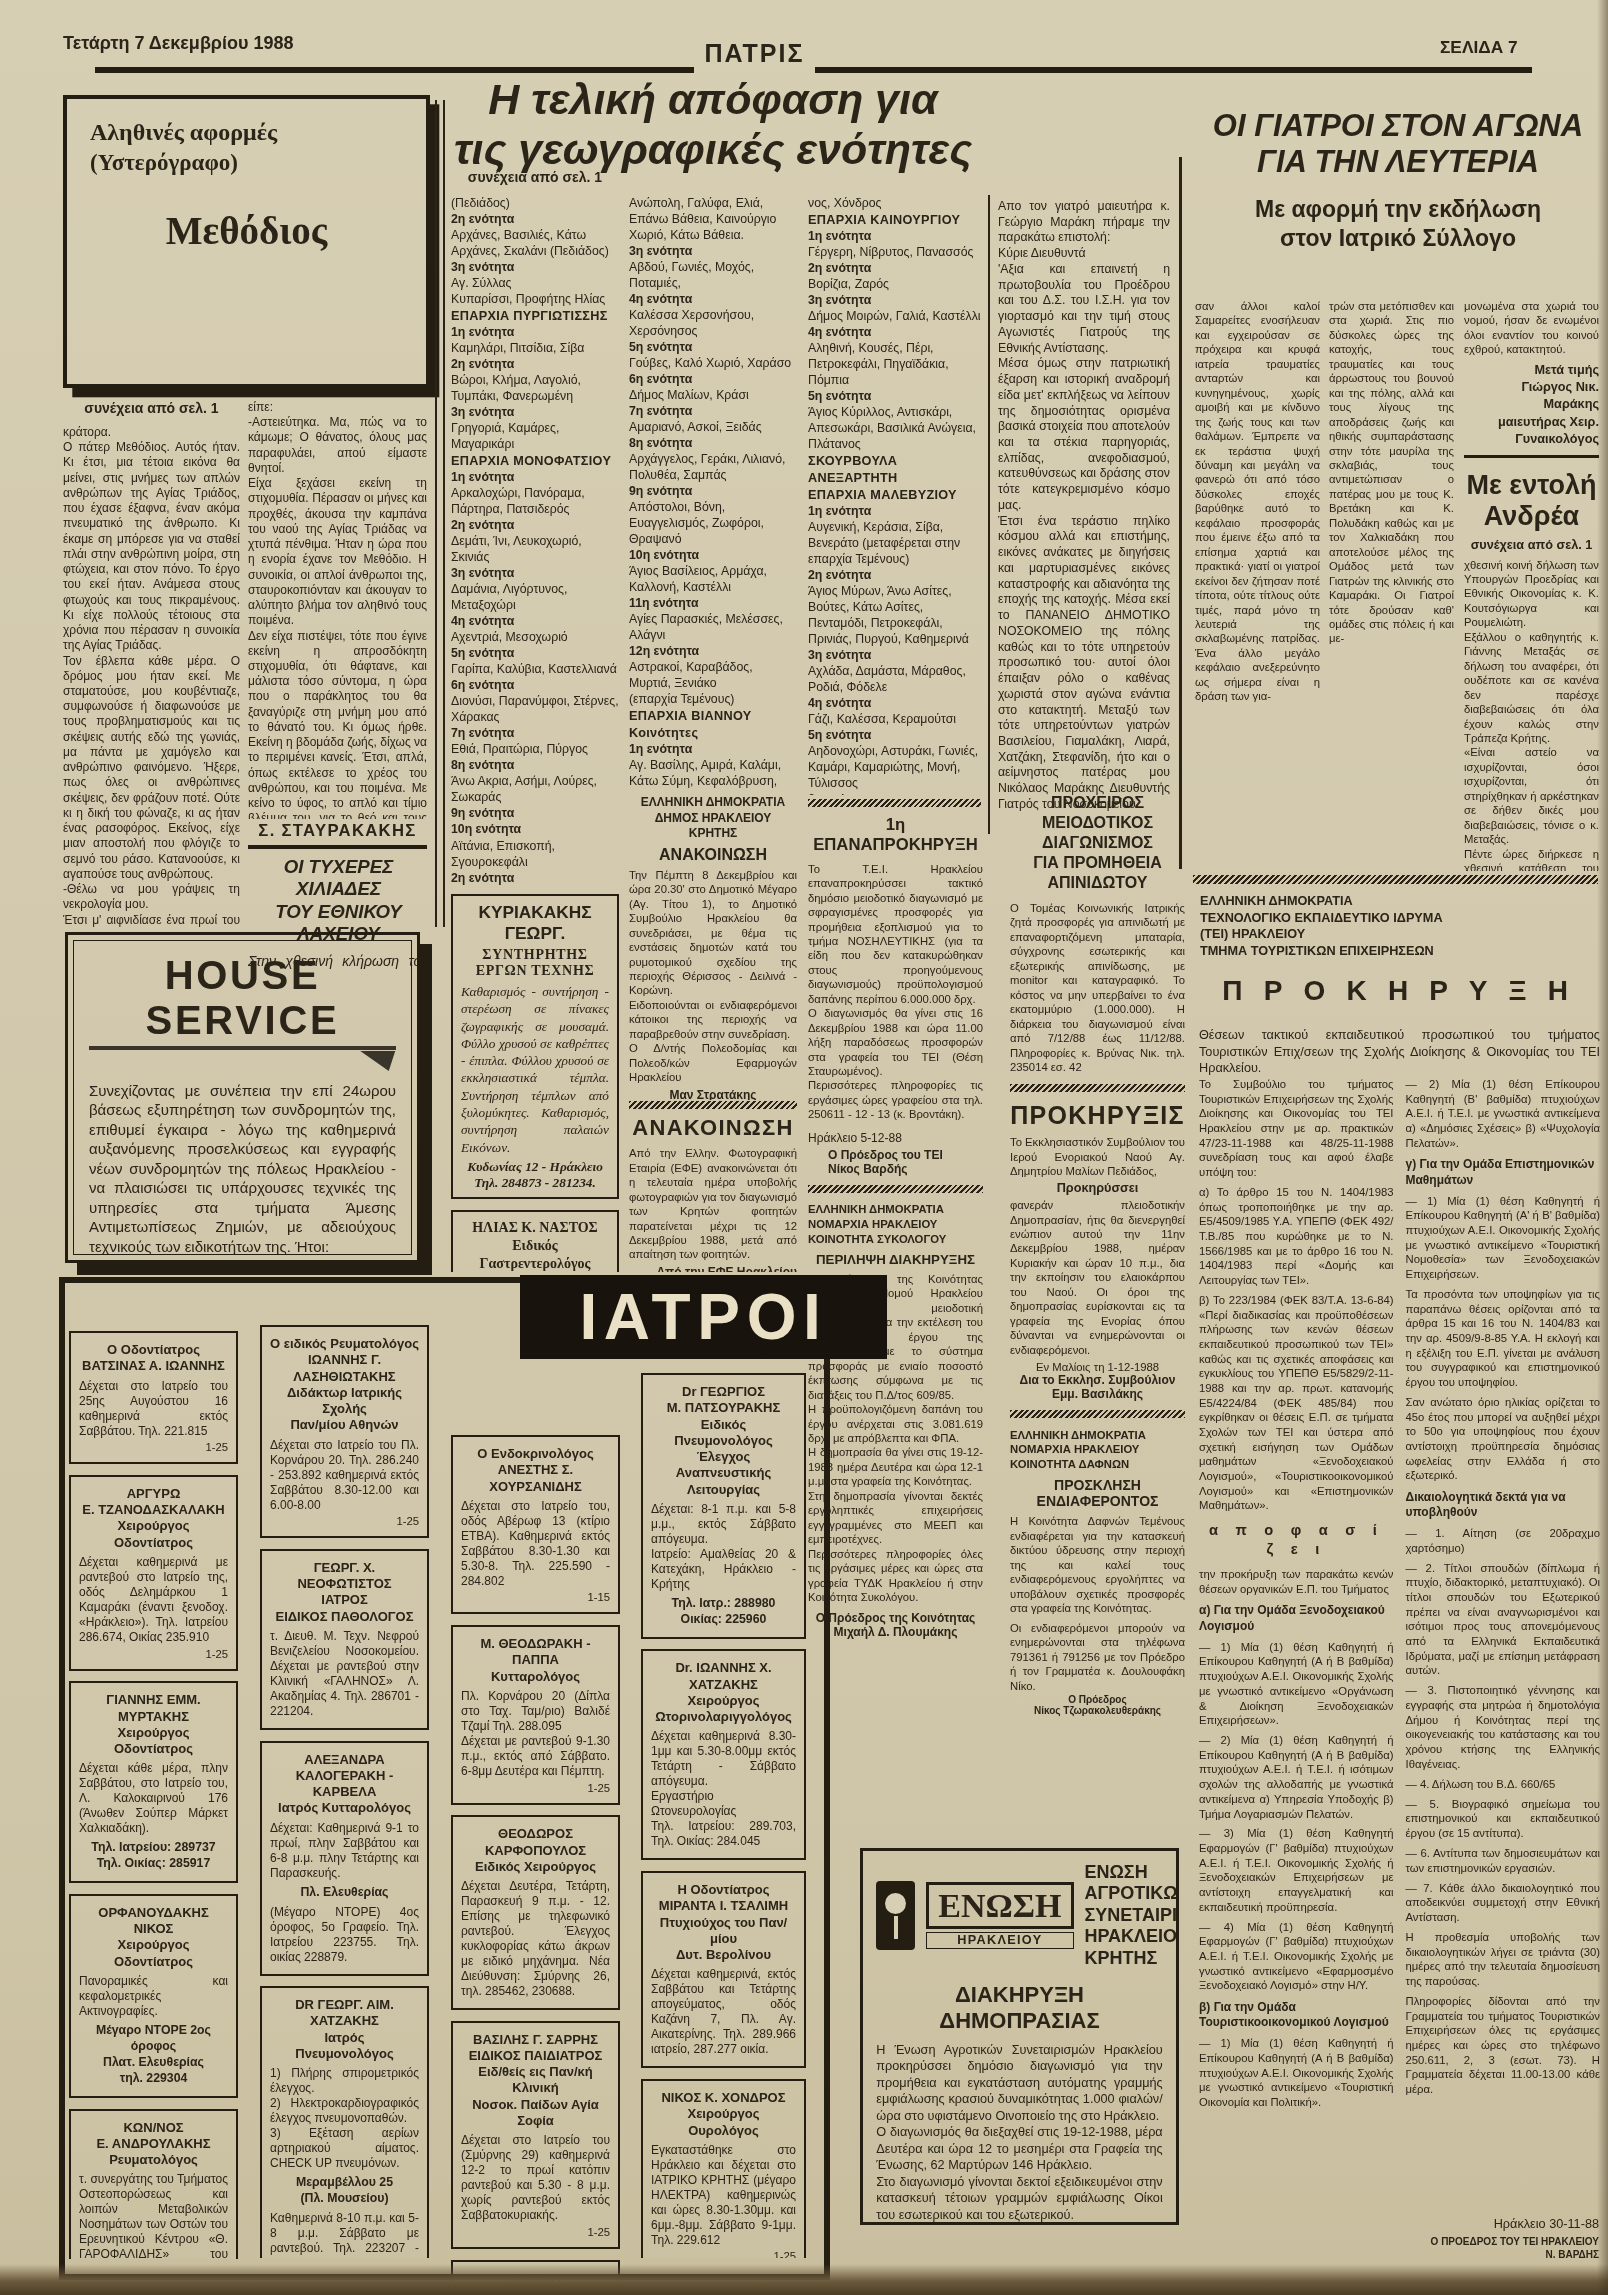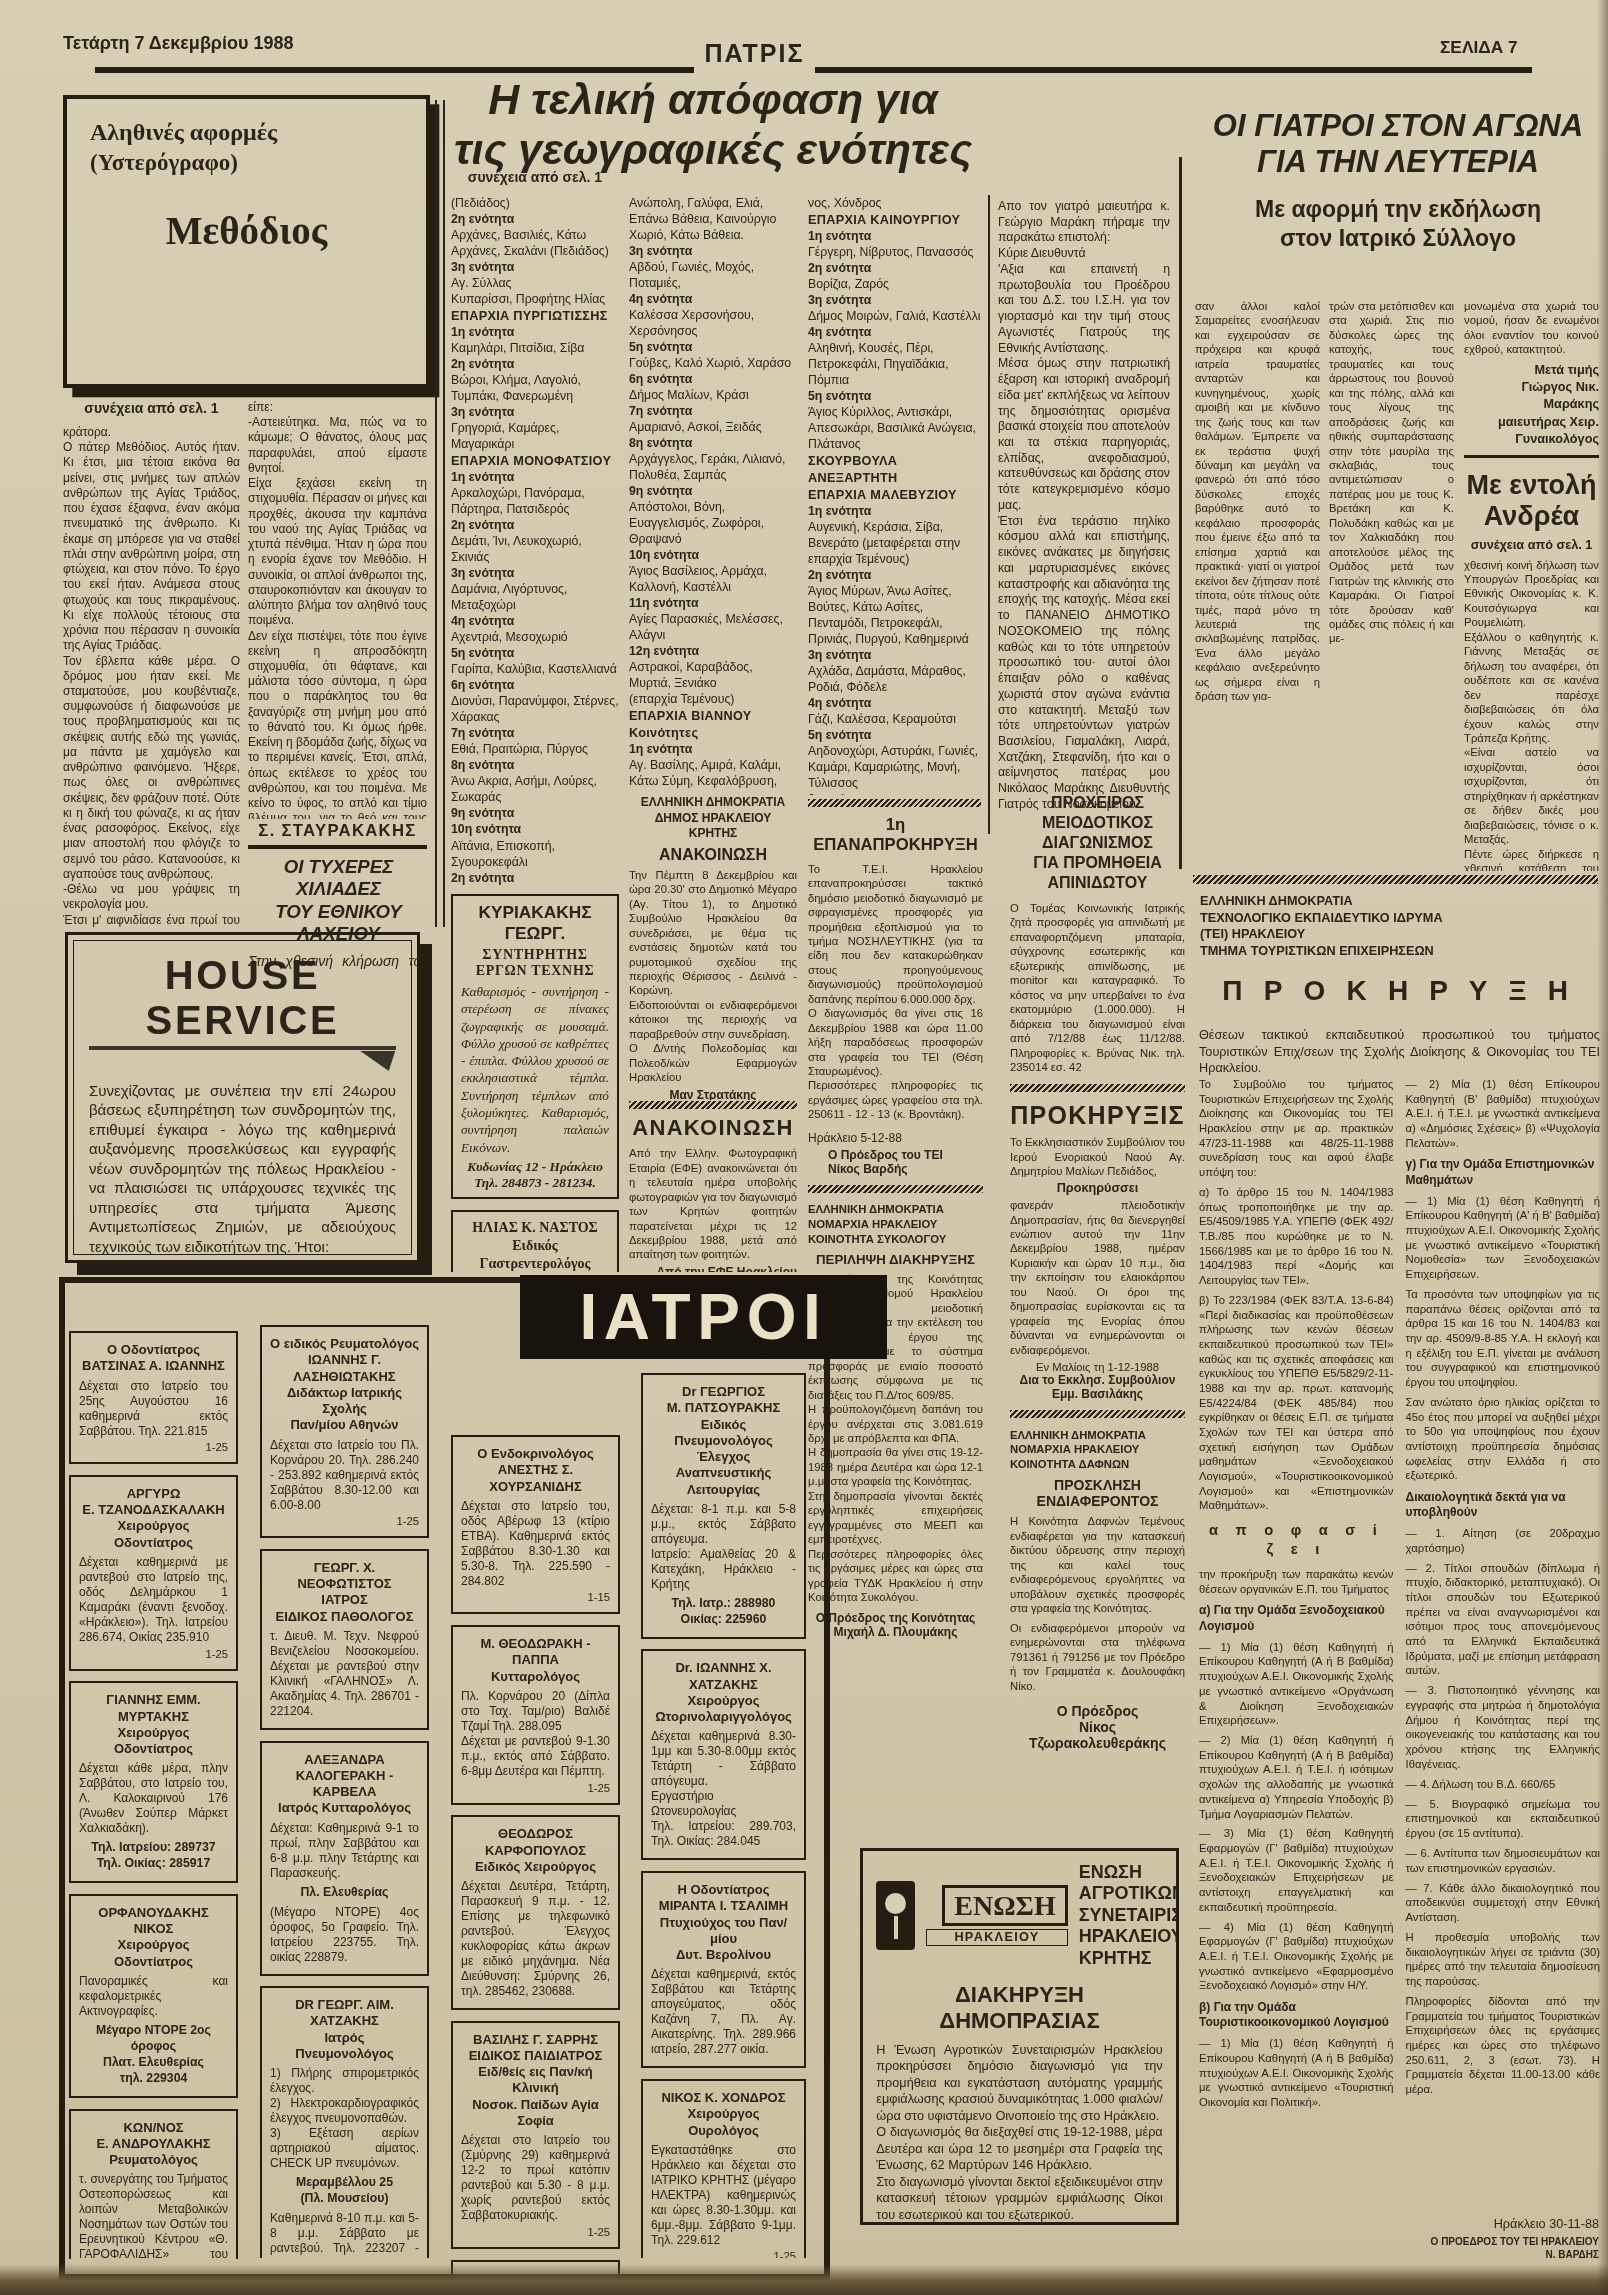--- a/index.html
+++ b/index.html
@@ -285,32 +285,32 @@
     <div class="b c pre" style="font-size:12px;">Δια το Εκκλησ. Συμβούλιον
 Εμμ. Βασιλάκης</div>
     <div class="hatch" style="height:8px;margin:9.3px 0;"></div>
     <div class="b pre" style="font-size:11.3px;line-height:1.3;">ΕΛΛΗΝΙΚΗ ΔΗΜΟΚΡΑΤΙΑ
 ΝΟΜΑΡΧΙΑ ΗΡΑΚΛΕΙΟΥ
 ΚΟΙΝΟΤΗΤΑ ΔΑΦΝΩΝ</div>
     <div class="b c pre" style="font-size:14px;margin:5.3px 0;">ΠΡΟΣΚΛΗΣΗ
 ΕΝΔΙΑΦΕΡΟΝΤΟΣ</div>
     <div class="j small">Η Κοινότητα Δαφνών Τεμένους ενδιαφέρεται για την κατασκευή δικτύου ύδρευσης στην περιοχή της και καλεί τους ενδιαφερόμενους εργολήπτες να υποβάλουν σχετικές προσφορές στα γραφεία της Κοινότητας.</div>
     <div class="j small" style="margin-top:5.3px;">Οι ενδιαφερόμενοι μπορούν να ενημερώνονται στα τηλέφωνα 791361 ή 791256 με τον Πρόεδρο ή τον Γραμματέα κ. Δουλουφάκη Νίκο.</div>
-    <div class="b c pre" style="font-size:14px;margin-top:10px;">Ο Πρόεδρος
+    <div class="b c pre" style="font-size:10px;margin-top:1px;">Ο Πρόεδρος
 Νίκος Τζωρακολευθεράκης</div>
   </div>
 
   <div class="abs" style="left:860px;top:1848px;width:319px;height:377px;border:3.3px solid #241d12;padding:10.7px 13.3px;box-sizing:border-box;">
     <div style="display:flex;gap:10.7px;align-items:center;">
       <div style="width:39px;height:69px;background:#241d12;border-radius:4px;position:relative;flex:0 0 auto;">
         <div style="position:absolute;left:8.7px;top:12px;width:21.3px;height:21.3px;border-radius:50%;background:#d7cfb4;"></div>
         <div style="position:absolute;left:17.3px;top:35px;width:4px;height:23px;background:#d7cfb4;"></div>
       </div>
       <div style="flex:0 0 auto;">
-        <div class="b c serif" style="border:3.3px solid #241d12;padding:1.3px 9.3px;font-size:28px;margin-left:16px;">ΕΝΩΣΗ</div>
+        <div class="b c serif" style="border:3.3px solid #241d12;padding:1.3px 9.3px;font-size:34px;">ΕΝΩΣΗ</div>
         <div class="b c" style="border:1.3px solid #241d12;padding:0.7px 5.3px;font-size:12.7px;margin-top:2.7px;letter-spacing:1.3px;">ΗΡΑΚΛΕΙΟΥ</div>
       </div>
       <div class="b pre" style="font-size:18px;line-height:1.2;">ΕΝΩΣΗ ΑΓΡΟΤΙΚΩΝ
 ΣΥΝΕΤΑΙΡΙΣΜΩΝ
 ΗΡΑΚΛΕΙΟΥ ΚΡΗΤΗΣ</div>
     </div>
     <div class="b c" style="font-size:22px;margin-top:12px;">ΔΙΑΚΗΡΥΞΗ ΔΗΜΟΠΡΑΣΙΑΣ</div>
     <div class="pre j" style="font-size:12.7px;line-height:1.3;margin-top:8px;">Η Ένωση Αγροτικών Συνεταιρισμών Ηρακλείου προκηρύσσει δημόσιο διαγωνισμό για την προμήθεια και εγκατάσταση αυτόματης γραμμής εμφιάλωσης κρασιού δυναμικότητας 1.000 φιαλών/ώρα στο υφιστάμενο Οινοποιείο της στο Ηράκλειο.
 Ο διαγωνισμός θα διεξαχθεί στις 19-12-1988, μέρα Δευτέρα και ώρα 12 το μεσημέρι στα Γραφεία της Ένωσης, 62 Μαρτύρων 146 Ηράκλειο.
 Στο διαγωνισμό γίνονται δεκτοί εξειδικευμένοι στην κατασκευή τέτοιων γραμμών εμφιάλωσης Οίκοι του εσωτερικού και του εξωτερικού.

